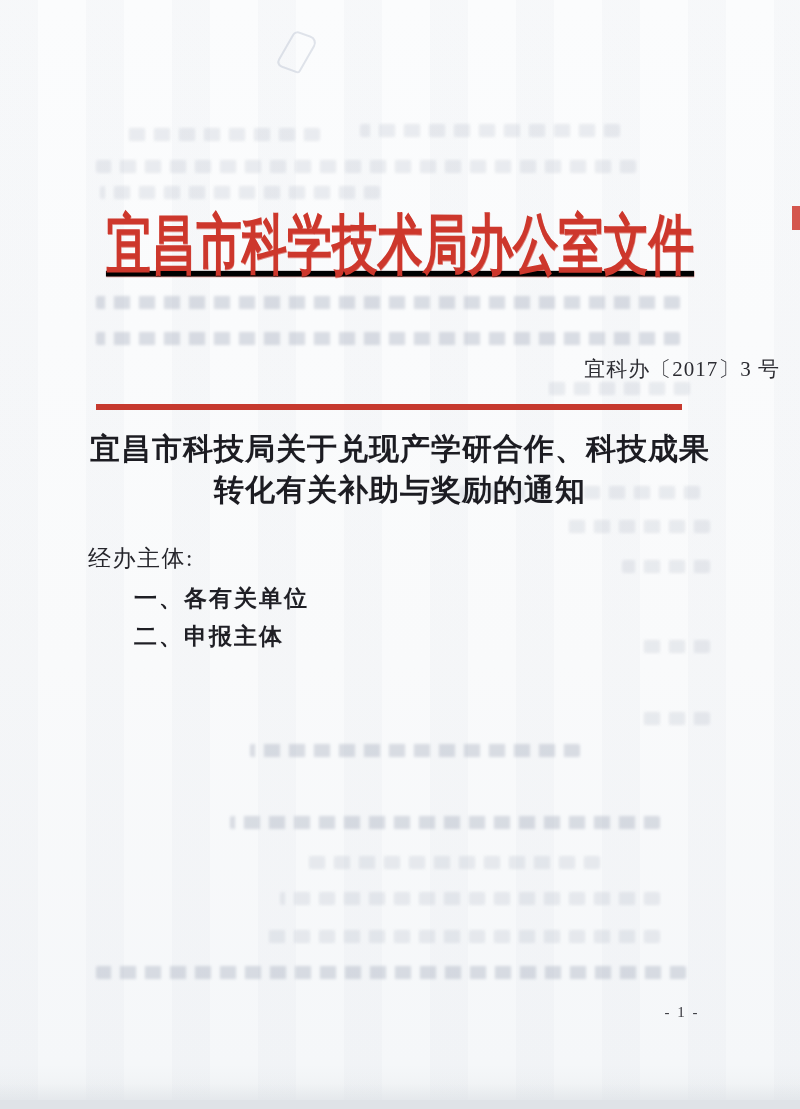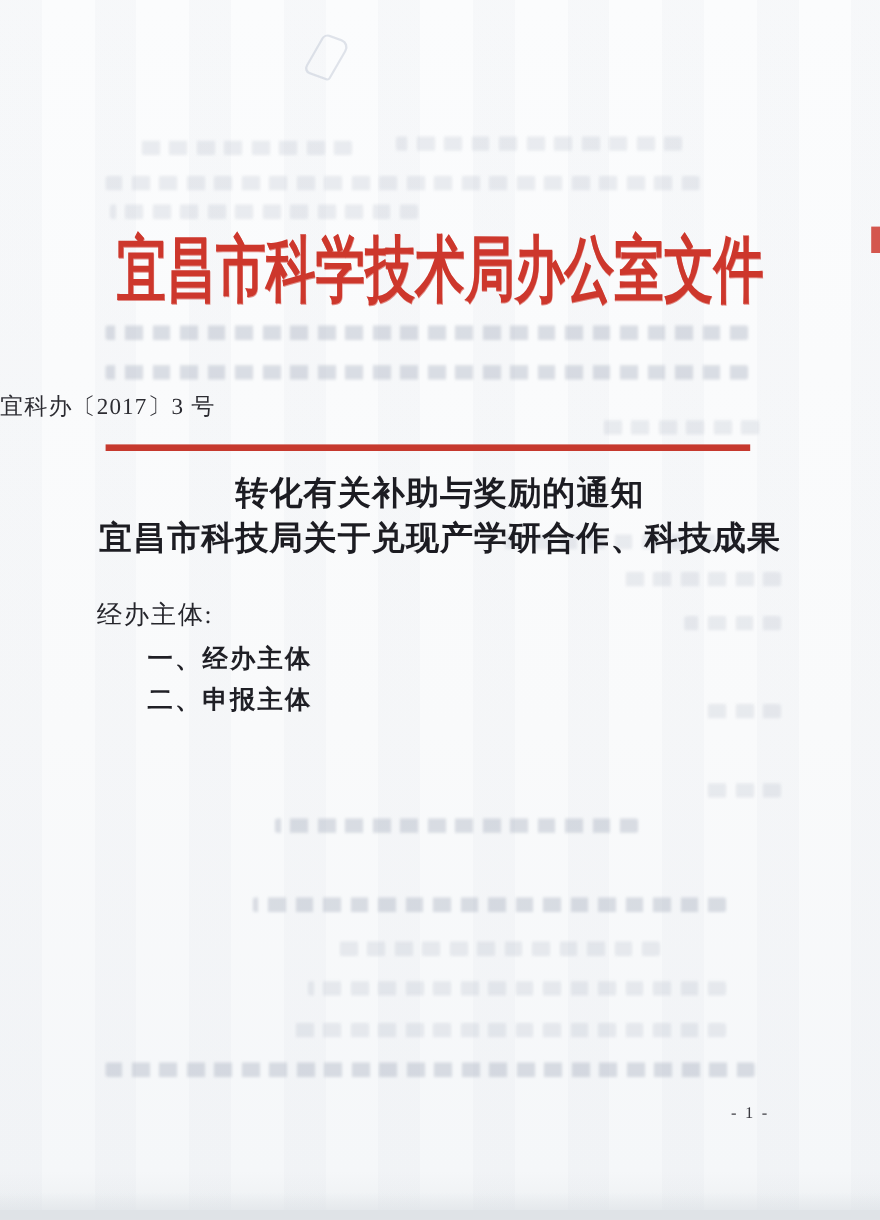--- a/index.html
+++ b/index.html
@@ -43,35 +43,35 @@
     border:2px solid rgba(115,128,160,0.20);
     border-radius:5px 9px 3px 7px;
     transform:rotate(20deg) skewX(-10deg);
   }
   .red-bleed{
     position:absolute;left:792px;top:206px;width:8px;height:24px;
     background:rgba(206,58,47,0.85);filter:blur(0.6px);
   }
   .red-header{
     position:absolute;left:0;top:200px;width:800px;height:92px;
-    display:flex;align-items:center;justify-content:center;
+    display:flex;align-items:center;justify-content:center;text-decoration:underline;
   }
   .red-header .txt{
     white-space:nowrap;
     font-weight:700;
     font-size:58px;
     color:#cd372c;
     transform:scale(0.78,1.13);
     transform-origin:center;
     letter-spacing:0px;
     text-shadow:0.5px 0.5px 0 rgba(205,55,44,0.55);
   }
   .doc-number{
     position:absolute;left:0;top:355px;width:780px;
-    text-align:left;
+    text-align:right;
     font-size:21px;letter-spacing:1px;color:#2c2c32;
   }
   .red-rule{
     position:absolute;left:96px;top:404px;width:586px;height:6px;
     background:#c6392e;
   }
   .doc-title{
     position:absolute;left:60px;top:428px;width:680px;
     text-align:center;
     font-weight:700;font-size:30px;line-height:41px;
@@ -127,27 +127,27 @@
 
   <div class="red-header">
     <span class="txt">宜昌市科学技术局办公室文件</span>
   </div>
 
   <div class="doc-number">宜科办〔2017〕3 号</div>
 
   <div class="red-rule"></div>
 
   <div class="doc-title">
+    <div>宜昌市科技局关于兑现产学研合作、科技成果</div>
     <div>转化有关补助与奖励的通知</div>
-    <div>宜昌市科技局关于兑现产学研合作、科技成果</div>
   </div>
 
   <div class="body-text">
     <p>经办主体:</p>
-    <p class="sec-heading">一、经办主体</p>
+    <p class="sec-heading">一、各有关单位</p>
     <p class="sec-heading">二、申报主体</p>
   </div>
 
   <div class="page-number">- 1 -</div>
 
   <div class="bottom-fade"></div>
   <div class="bottom-strip"></div>
 </div>
 
 </body></html>

